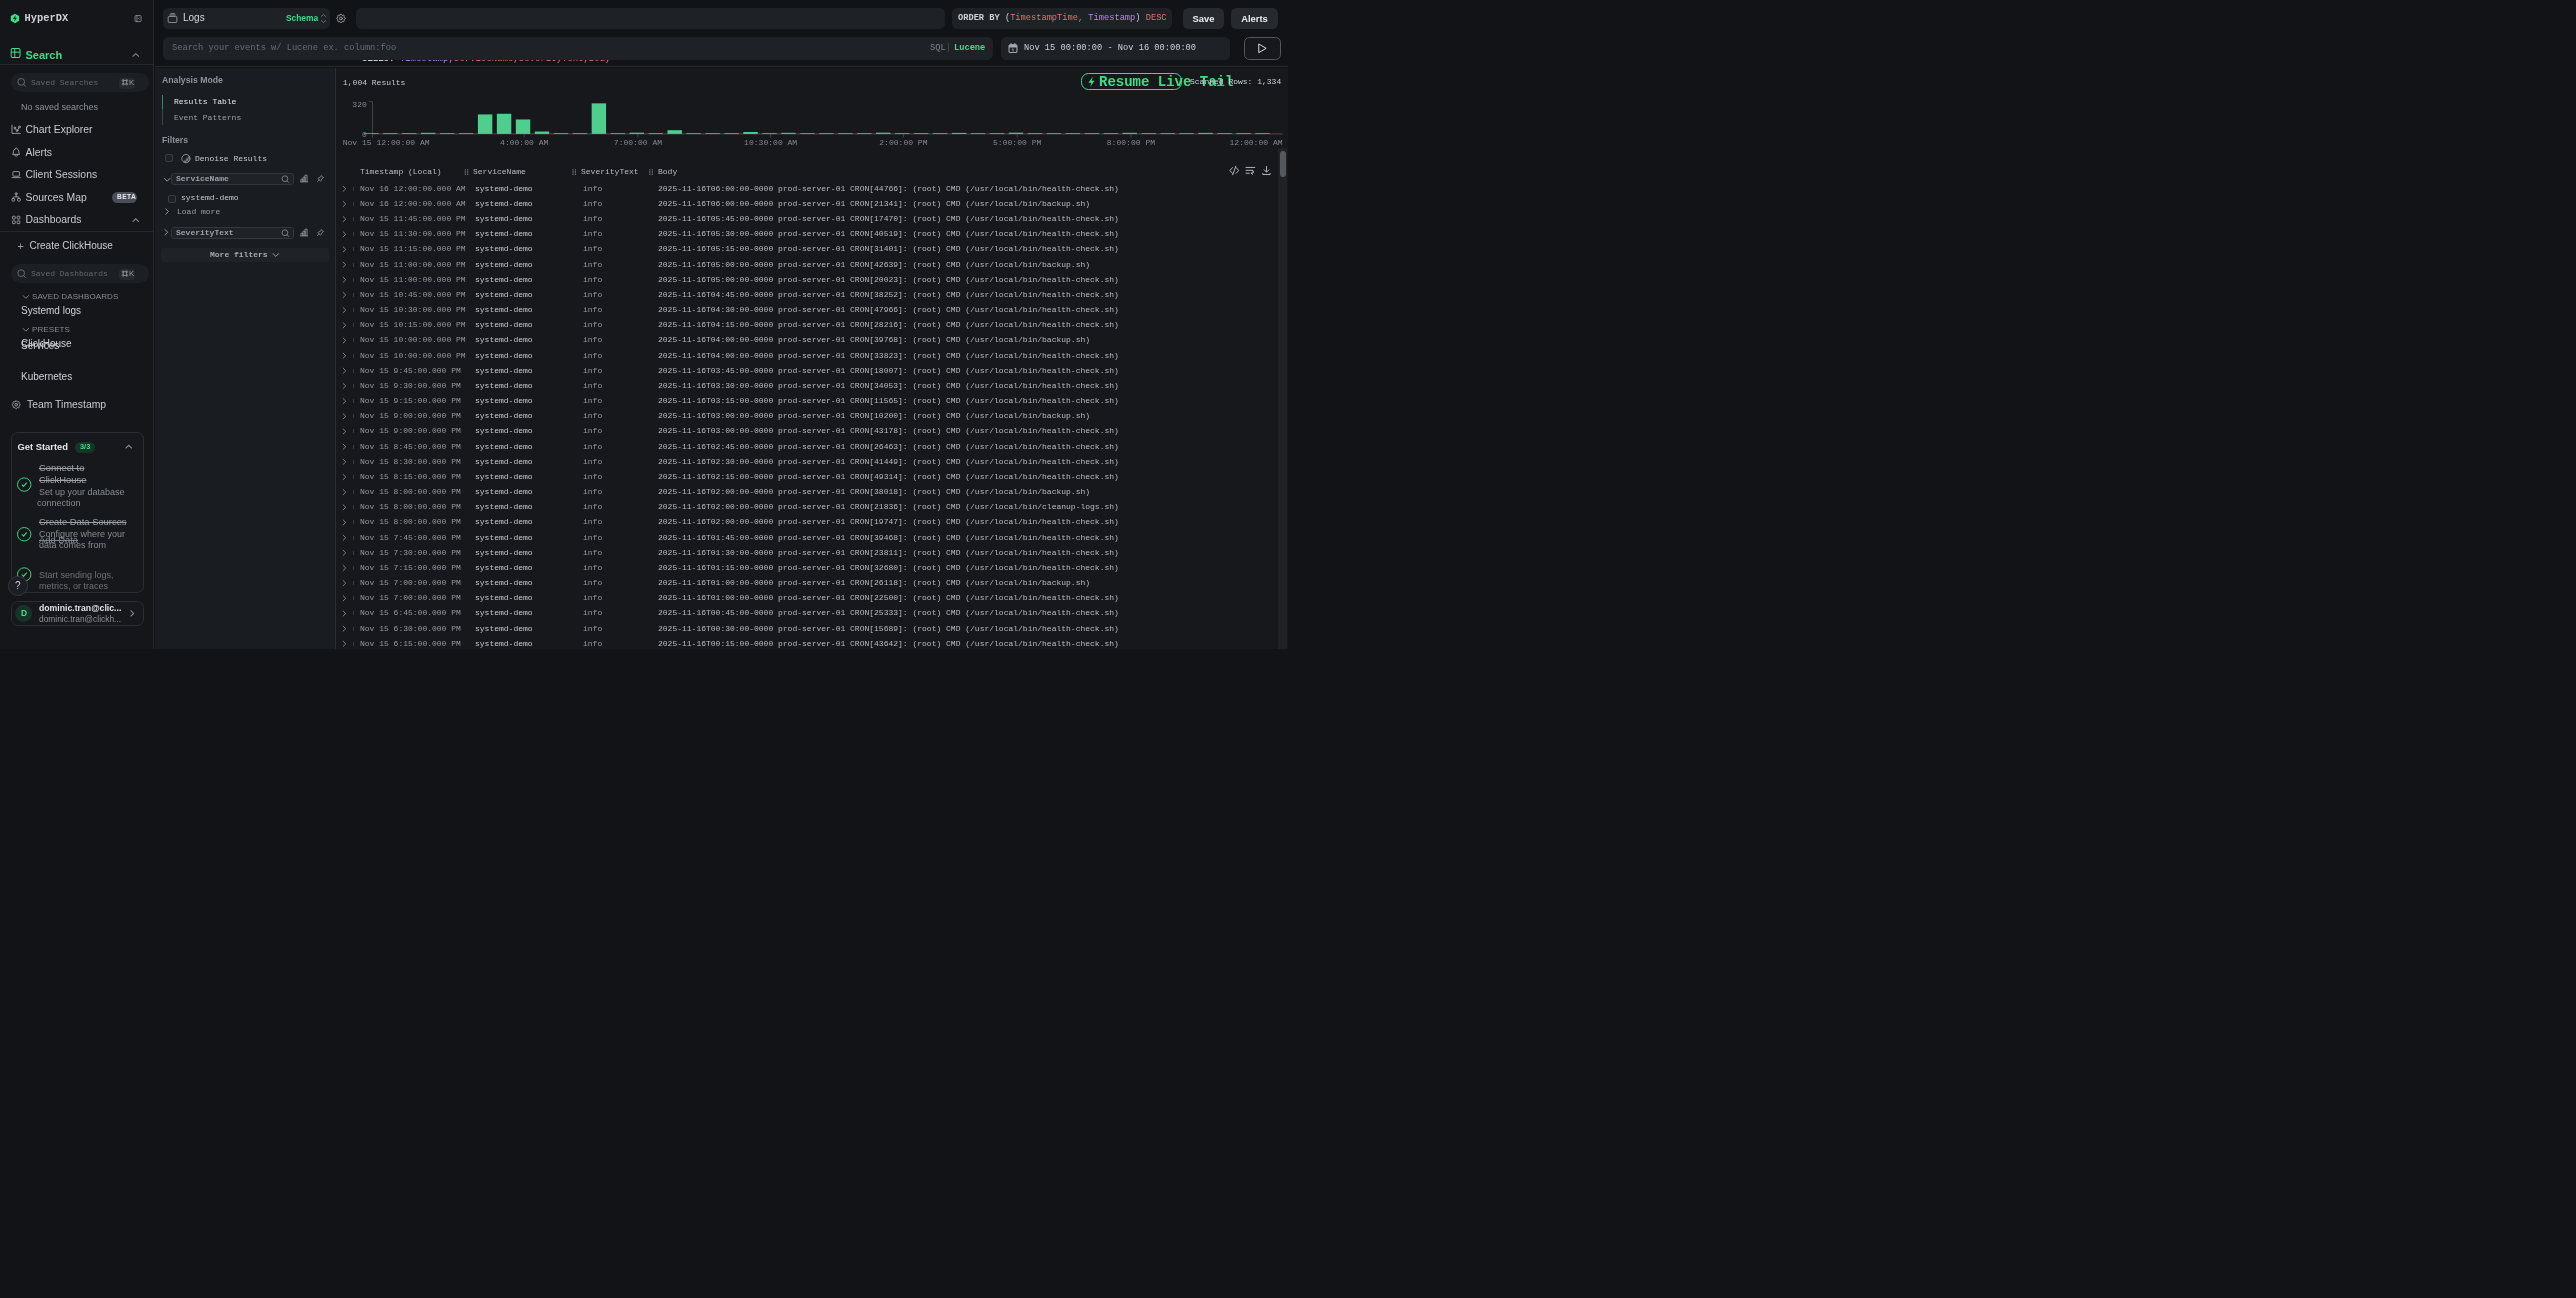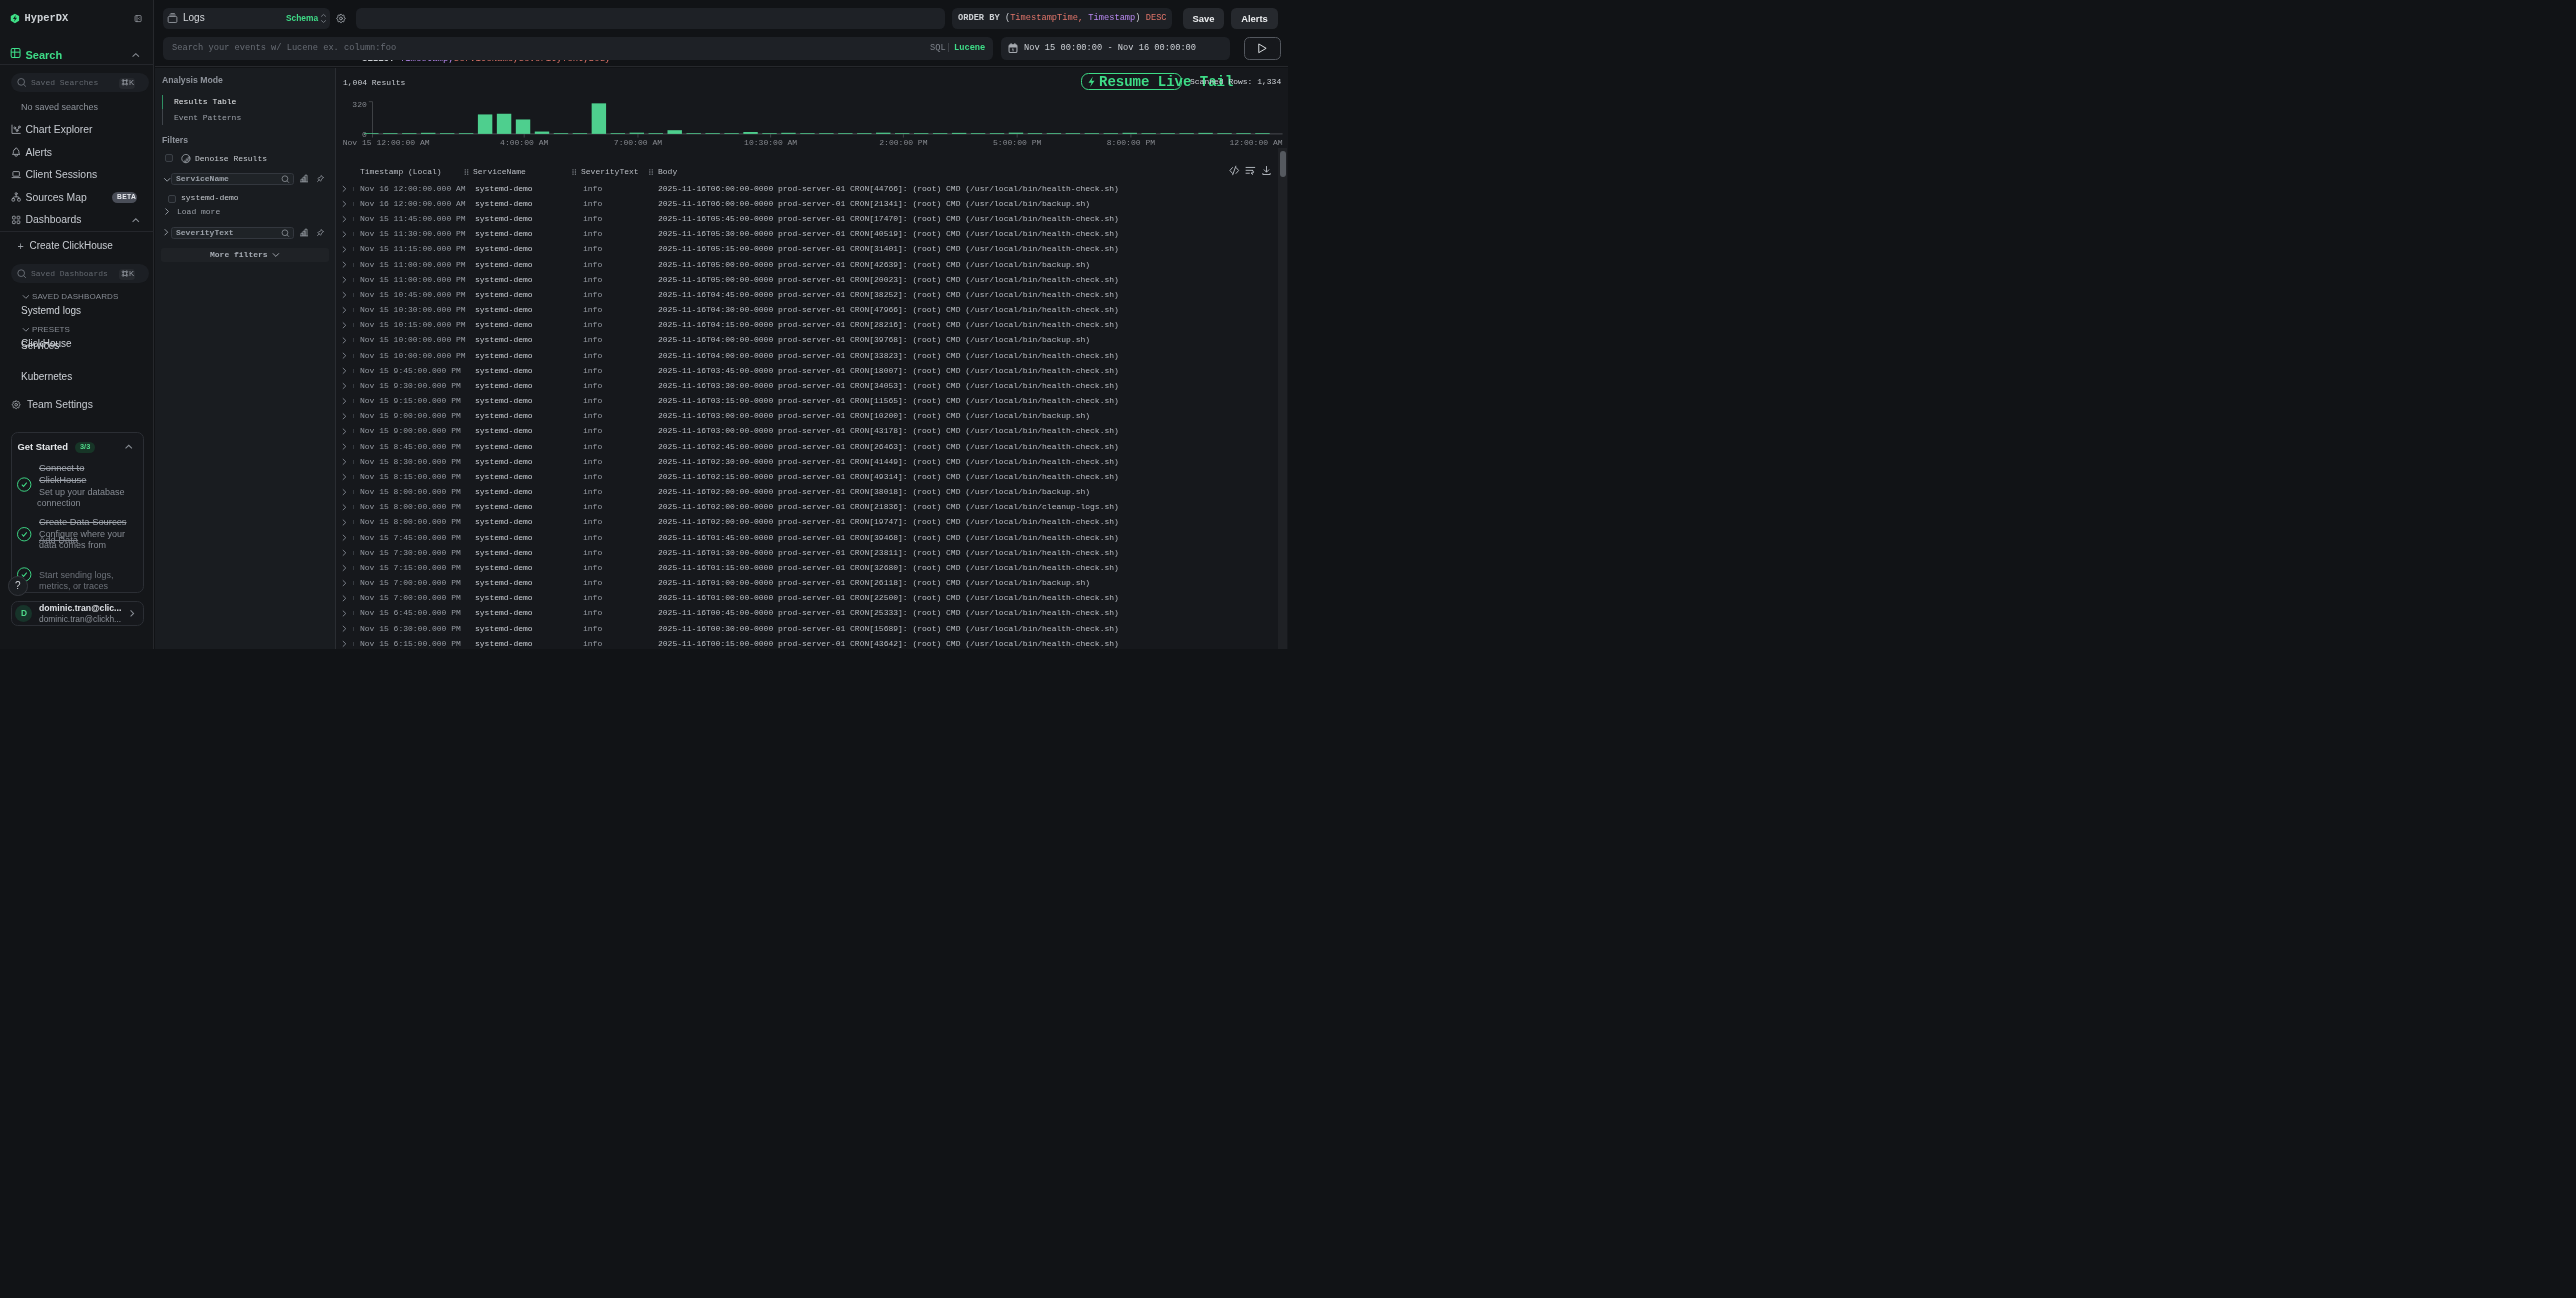--- a/index.html
+++ b/index.html
@@ -31,21 +31,21 @@
 <div class="abs" style="left:10.7px;top:264px;width:138px;height:18.5px;background:#1c1f24;border-radius:9.4px;"></div>
 <div class="abs mono" style="left:31px;top:269px;height:10px;line-height:10px;font-size:8px;color:#63686f;font-weight:normal;white-space:pre;">Saved Dashboards</div>
 <div class="abs" style="left:119px;top:269px;width:16px;height:11px;background:#26292e;border-radius:3.4px;"></div>
 <div class="abs" style="left:129px;top:269px;height:9.7px;line-height:9.7px;font-size:7.7px;color:#989da5;font-weight:normal;white-space:pre;">K</div>
 <div class="abs" style="left:32px;top:292px;height:10px;line-height:10px;font-size:8px;color:#878c94;font-weight:normal;white-space:pre;letter-spacing:0.1px;">SAVED DASHBOARDS</div>
 <div class="abs" style="left:21px;top:305px;height:12.6px;line-height:12.6px;font-size:10px;color:#ced2d7;font-weight:normal;white-space:pre;">Systemd logs</div>
 <div class="abs" style="left:32px;top:325px;height:10px;line-height:10px;font-size:8px;color:#878c94;font-weight:normal;white-space:pre;letter-spacing:0.1px;">PRESETS</div>
 <div class="abs" style="left:21px;top:338px;height:12.6px;line-height:12.6px;font-size:10px;color:#ced2d7;font-weight:normal;white-space:pre;">ClickHouse</div>
 <div class="abs" style="left:21px;top:340px;height:12.6px;line-height:12.6px;font-size:10px;color:#ced2d7;font-weight:normal;white-space:pre;">Services</div>
 <div class="abs" style="left:21px;top:371px;height:12.6px;line-height:12.6px;font-size:10px;color:#ced2d7;font-weight:normal;white-space:pre;">Kubernetes</div>
-<div class="abs" style="left:27px;top:398px;height:13px;line-height:13px;font-size:10.4px;color:#c6cad0;font-weight:normal;white-space:pre;">Team Settings</div>
+<div class="abs" style="left:27px;top:398px;height:13px;line-height:13px;font-size:10.4px;color:#c6cad0;font-weight:normal;white-space:pre;">Team Timestamp</div>
 <div class="abs" style="left:10.5px;top:432px;width:133px;height:161px;background:#16181c;border:0.7px solid #2b2e34;border-radius:6.7px;"></div>
 <div class="abs" style="left:17.5px;top:441px;height:11.7px;line-height:11.7px;font-size:9.4px;color:#e3e6e9;font-weight:bold;white-space:pre;">Get Started</div>
 <div class="abs" style="left:75px;top:442px;width:20px;height:10.7px;background:#173527;border-radius:5.4px;"></div>
 <div class="abs" style="left:80px;top:442px;height:9.3px;line-height:9.3px;font-size:7.4px;color:#4fd98a;font-weight:bold;white-space:pre;">3/3</div>
 <div class="abs" style="left:39px;top:462px;height:11.7px;line-height:11.7px;font-size:9.4px;color:#9ea3ab;font-weight:normal;white-space:pre;text-decoration:line-through;">Connect to</div>
 <div class="abs" style="left:39px;top:474px;height:11.7px;line-height:11.7px;font-size:9.4px;color:#9ea3ab;font-weight:normal;white-space:pre;text-decoration:line-through;">ClickHouse</div>
 <div class="abs" style="left:39px;top:487px;height:11.3px;line-height:11.3px;font-size:9px;color:#878c94;font-weight:normal;white-space:pre;">Set up your database</div>
 <div class="abs" style="left:37px;top:498px;height:11.3px;line-height:11.3px;font-size:9px;color:#878c94;font-weight:normal;white-space:pre;">connection</div>
 <div class="abs" style="left:39px;top:516px;height:11.7px;line-height:11.7px;font-size:9.4px;color:#9ea3ab;font-weight:normal;white-space:pre;text-decoration:line-through;">Create Data Sources</div>
 <div class="abs" style="left:39px;top:529px;height:11.3px;line-height:11.3px;font-size:9px;color:#878c94;font-weight:normal;white-space:pre;">Configure where your</div>

